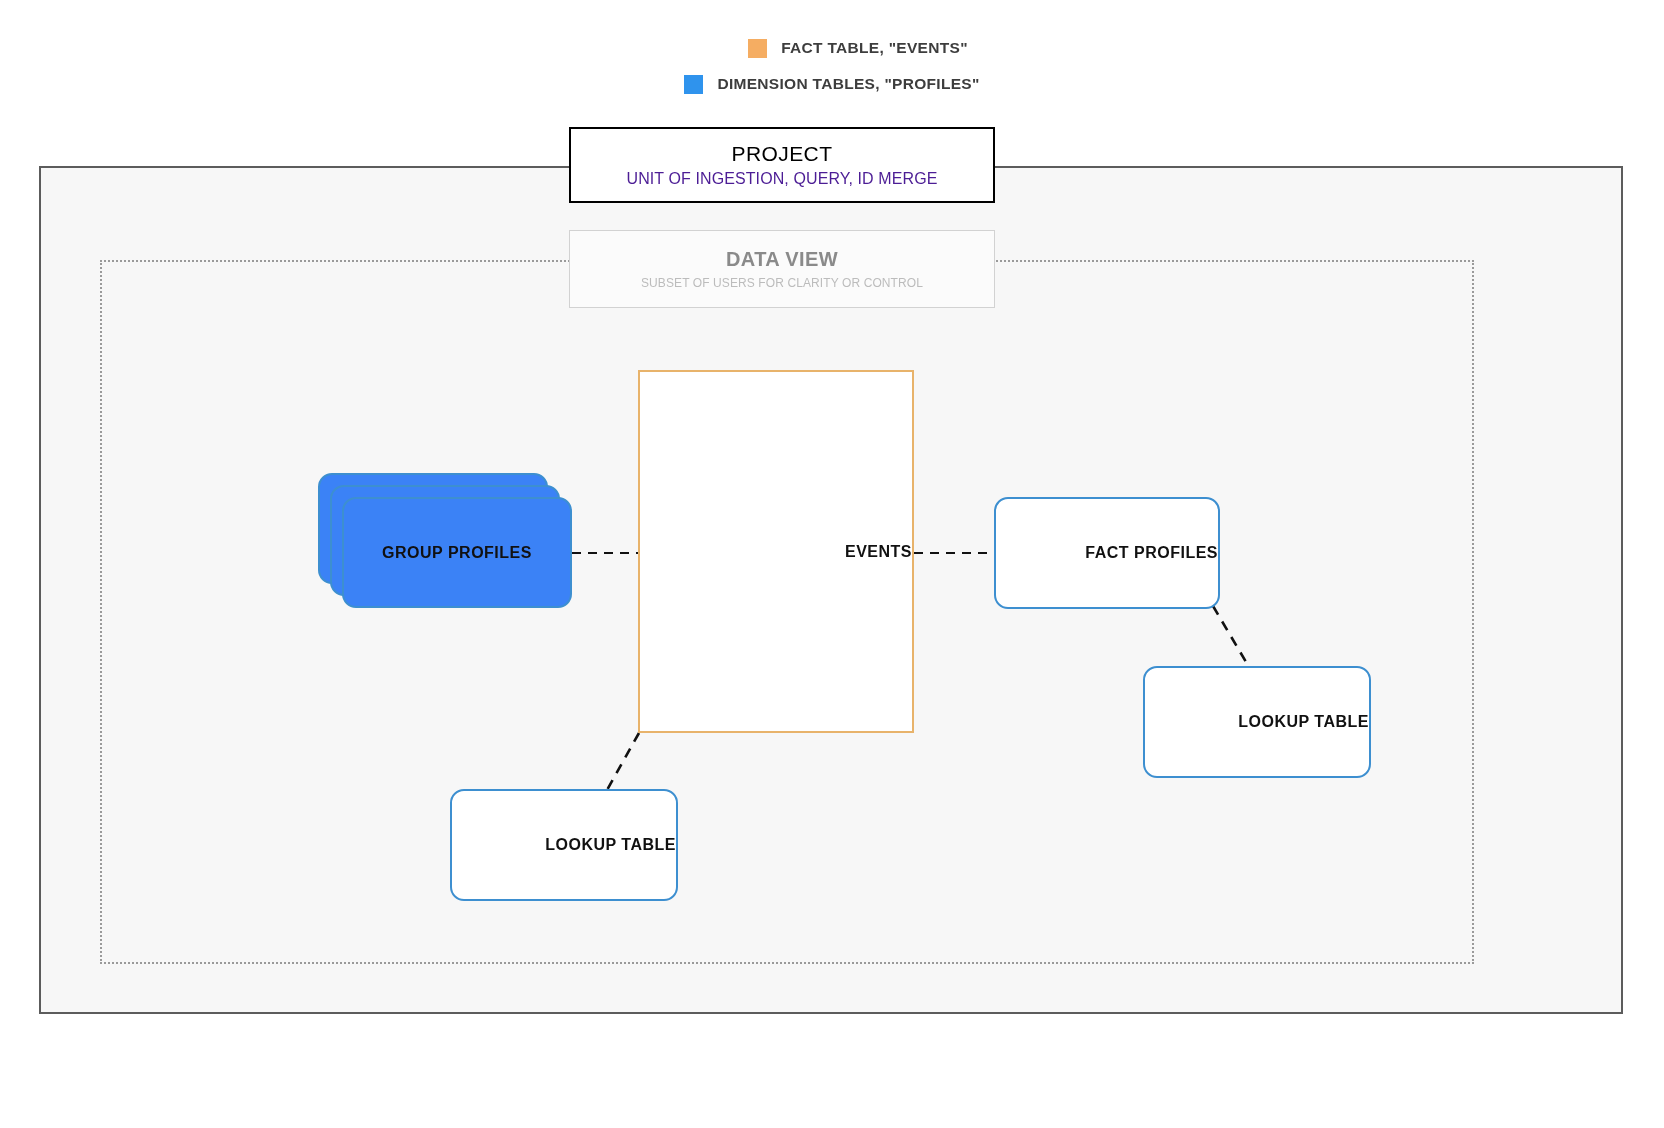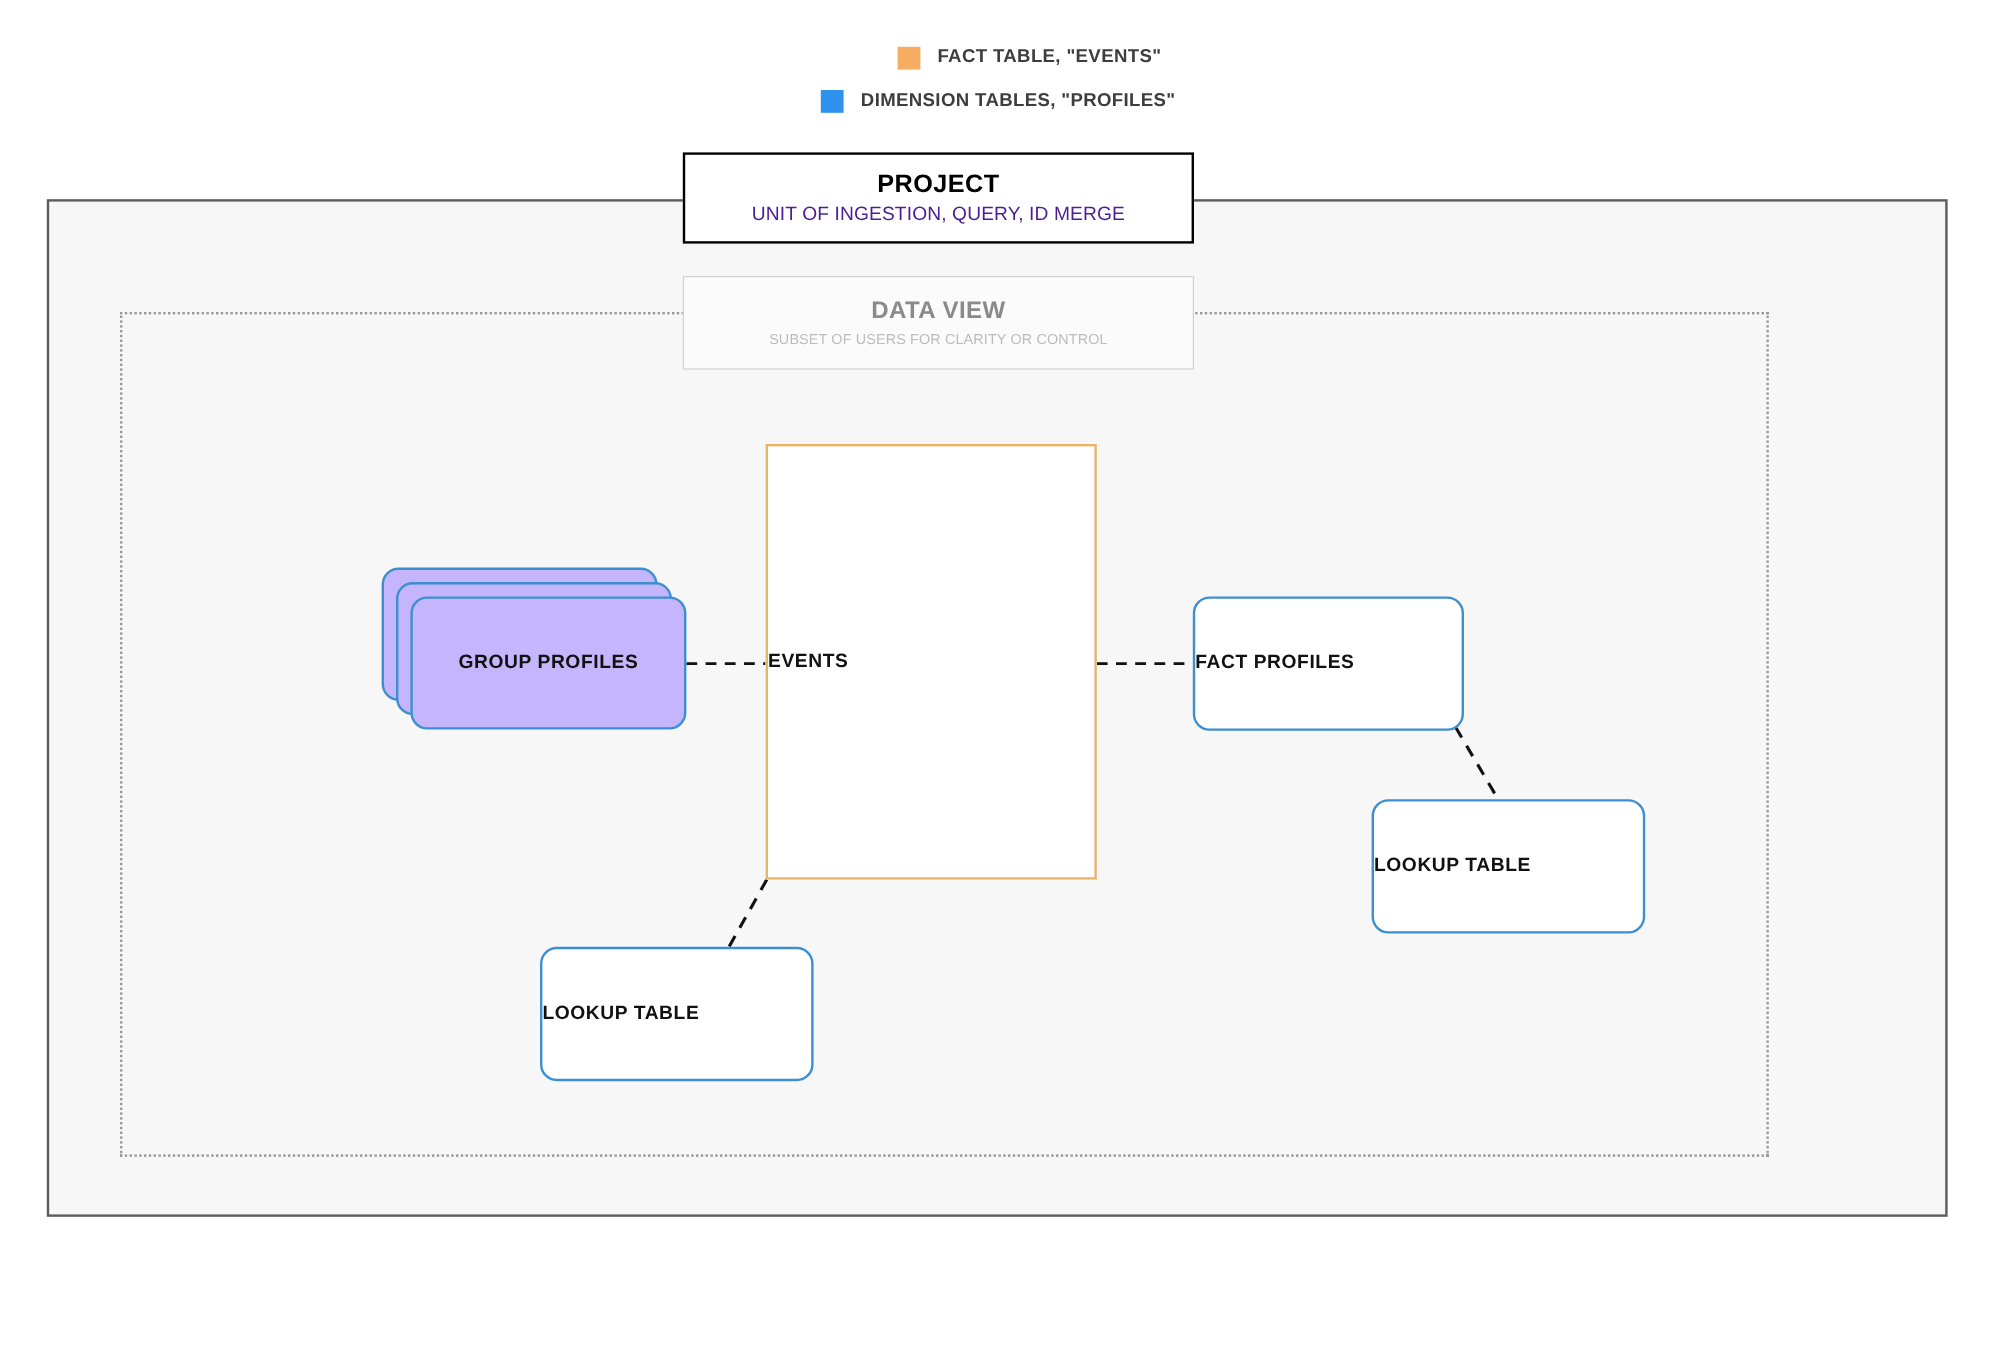--- a/index.html
+++ b/index.html
@@ -86,21 +86,21 @@
     border: 2px solid #000000;
     box-sizing: border-box;
     display: flex;
     flex-direction: column;
     align-items: center;
     justify-content: center;
     gap: 4px;
   }
   #project-title-box .box-title {
     font-size: 21px;
-    font-weight: bold;
+    font-weight: normal;
     color: #000000;
     letter-spacing: 0.4px;
   }
   #project-title-box .box-subtitle {
     font-size: 16px;
     color: #4c1d95;
     letter-spacing: 0.1px;
   }
 
   
@@ -140,21 +140,21 @@
     height: 1128px;
     pointer-events: none;
   }
 
   
   .node {
     position: absolute;
     box-sizing: border-box;
     display: flex;
     align-items: center;
-    justify-content: flex-start;
+    justify-content: flex-end;
     background: #ffffff;
   }
   .node-label {
     font-size: 16px;
     font-weight: bold;
     color: #111111;
     letter-spacing: 0.5px;
     text-align: center;
   }
 
@@ -177,21 +177,21 @@
     width: 254px;
     height: 135px;
     z-index: 4;
   }
   .stack-card {
     position: absolute;
     width: 230px;
     height: 111px;
     border: 2px solid #3d8fd0;
     border-radius: 14px;
-    background: #c4b5fd;
+    background: #3b82f6;
     box-sizing: border-box;
   }
   #stack-card-3 { left: 0px;  top: 0px;  }
   #stack-card-2 { left: 12px; top: 12px; }
   #stack-card-1 {
     left: 24px; top: 24px;
     display: flex;
     align-items: center;
     justify-content: center;
   }

